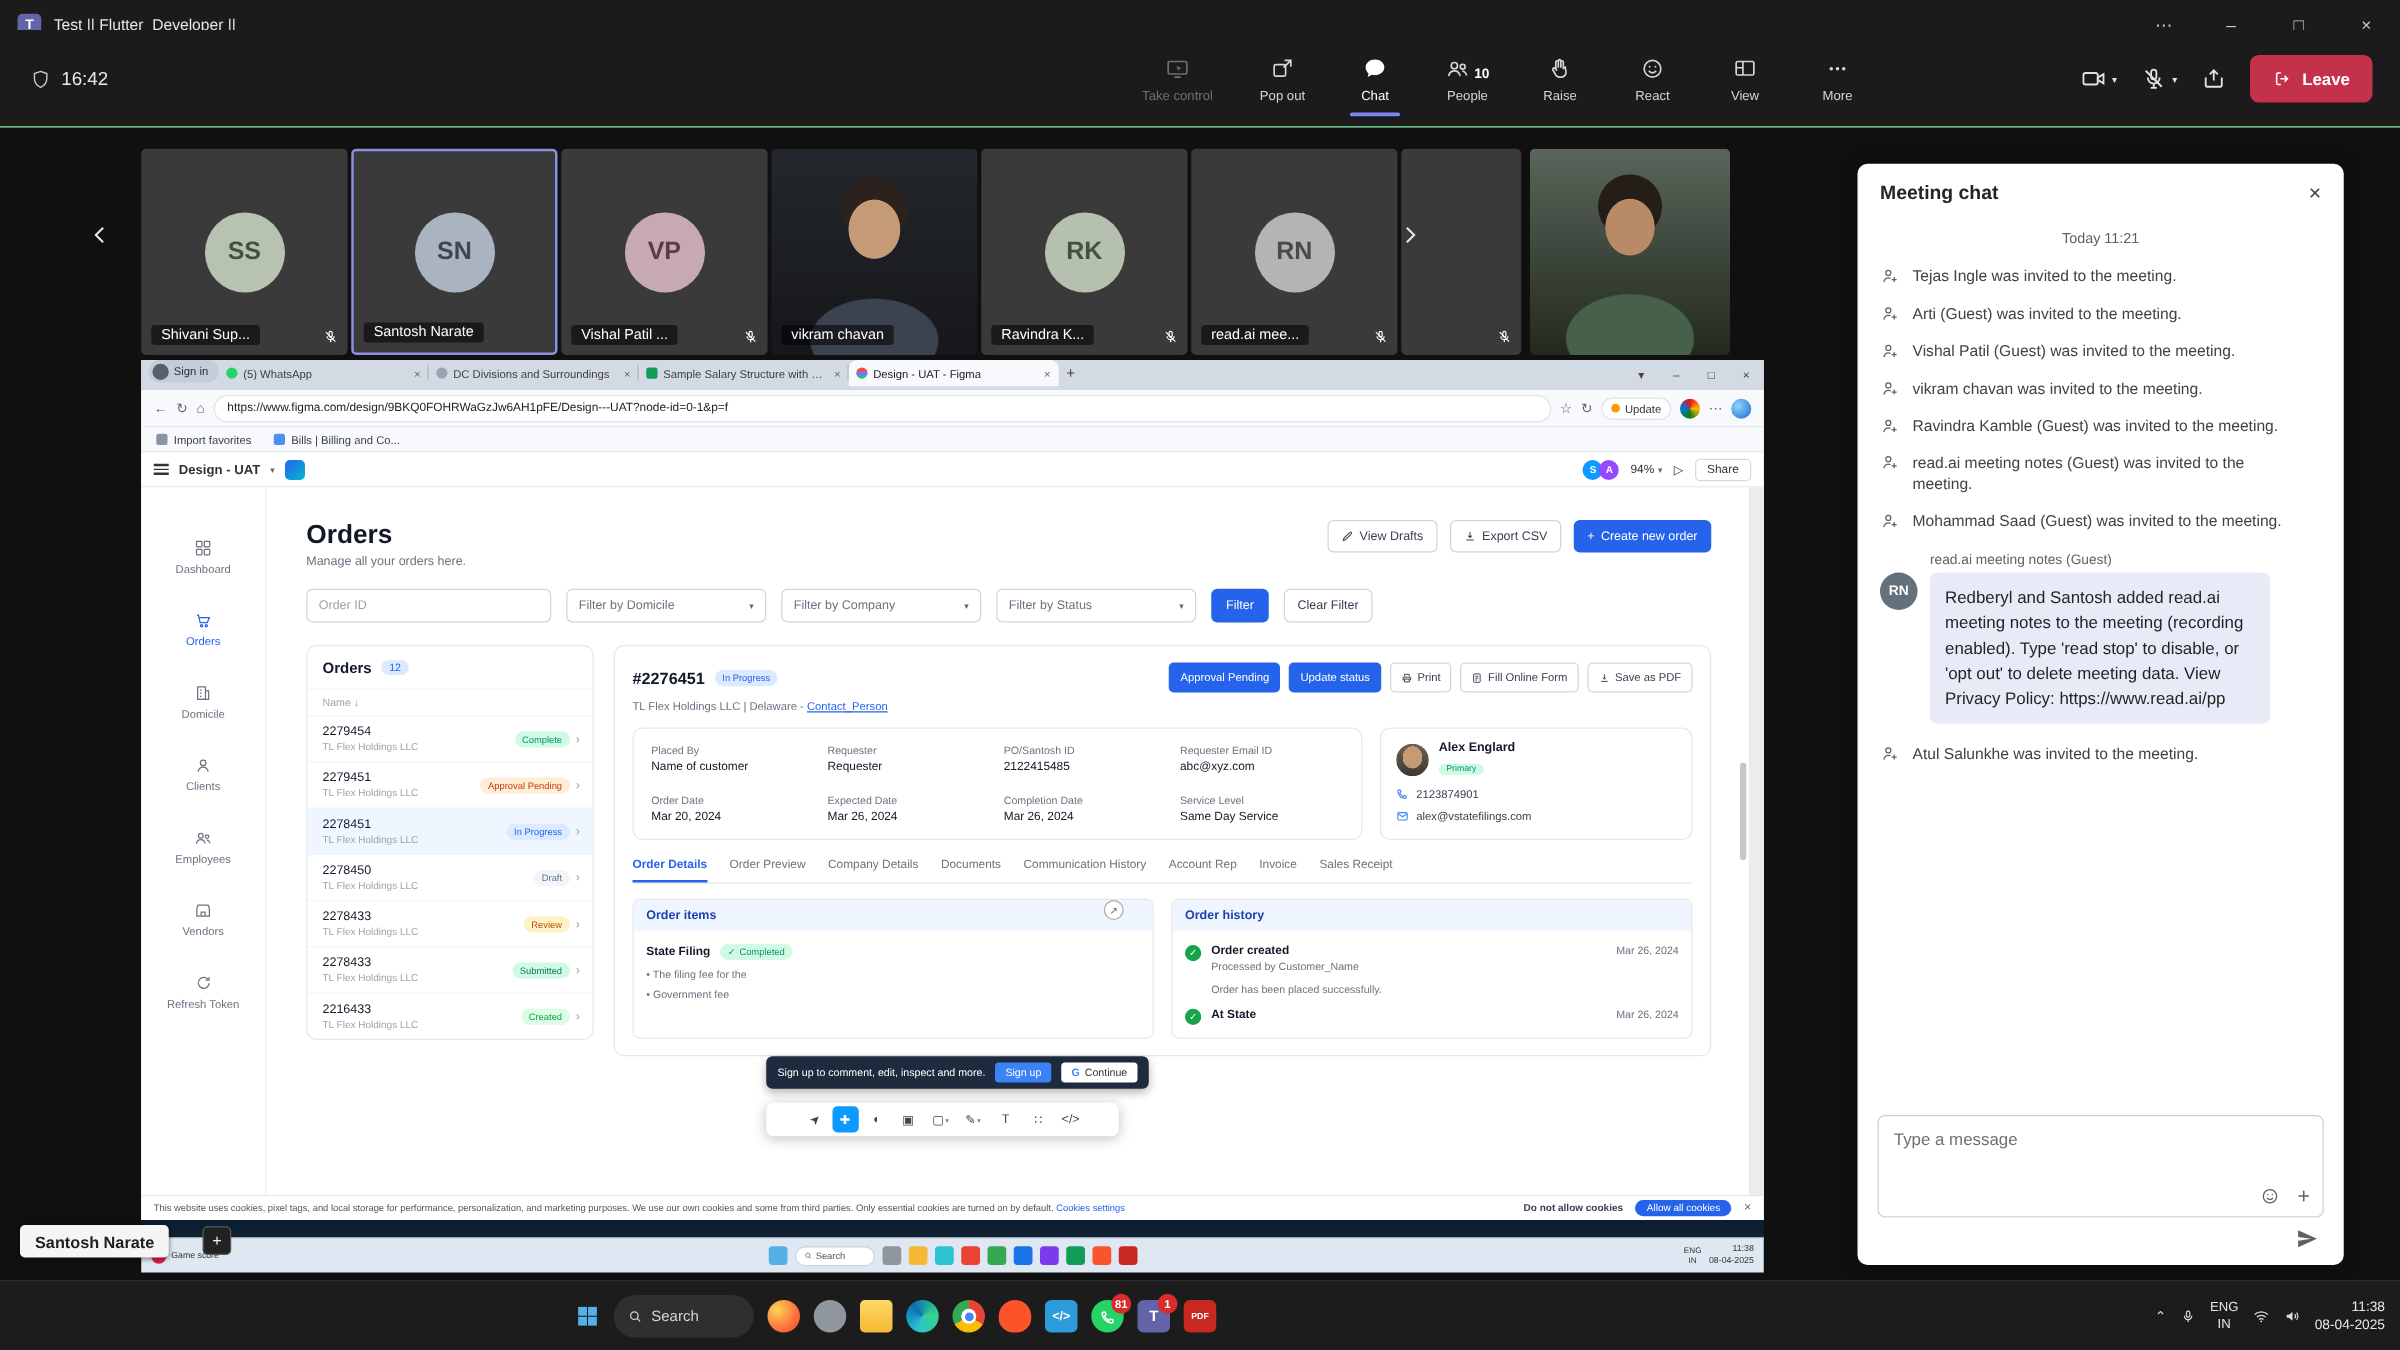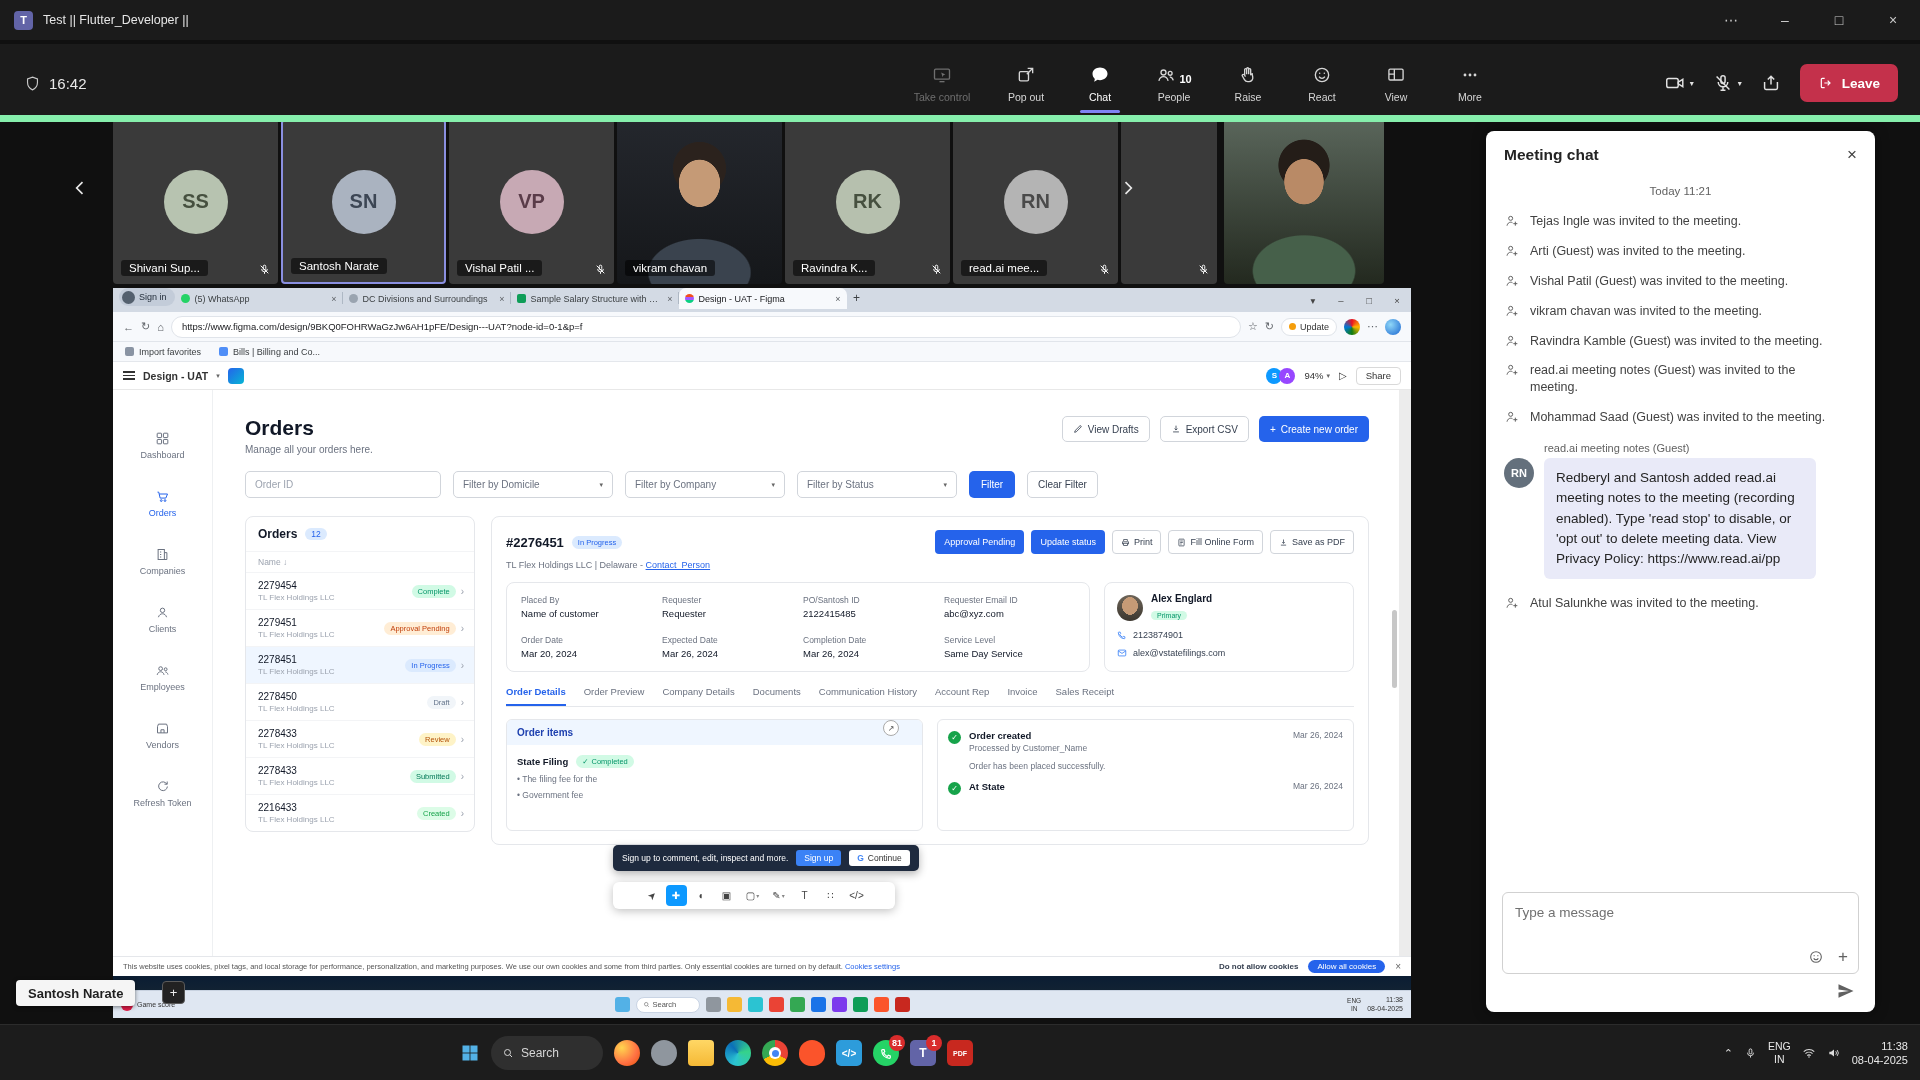--- a/index.html
+++ b/index.html
@@ -6,21 +6,21 @@
 html,body{width:1920px;height:1080px;overflow:hidden}
 body{background:#101010;font-family:"Liberation Sans",sans-serif;position:relative;color:#fff}
 svg{display:block}
 
 #titlebar{position:absolute;top:0;left:0;right:0;height:40px;background:#1b1b1b;display:flex;align-items:center;z-index:30}
 #teams-logo{width:19px;height:19px;border-radius:4px;background:#6264a7;margin:0 10px 0 14px;display:flex;align-items:center;justify-content:center;font-size:11px;font-weight:bold;color:#fff}
 #win-title{font-size:12.5px;color:#e6e6e6}
 #win-controls{margin-left:auto;display:flex;height:40px}
 .winbtn{width:54px;height:40px;display:flex;align-items:center;justify-content:center;color:#c9c9c9;font-size:14px}
 
-#meetbar{position:absolute;top:44px;left:0;right:0;height:78px;background:#1b1b1b;border-bottom:7px solid #86efac;z-index:30}
+#meetbar{position:absolute;top:24px;left:0;right:0;height:78px;background:#1b1b1b;border-bottom:1px solid #86efac;z-index:30}
 #mb-clock{position:absolute;left:24px;top:0;height:78px;display:flex;align-items:center;gap:8px;color:#e8e8e8;font-size:15px}
 #mb-center{position:absolute;left:898px;top:0;height:78px;display:flex;align-items:center;gap:6px}
 #mb-right{position:absolute;right:22px;top:0;height:78px;display:flex;align-items:center;gap:18px}
 .mb-item{width:68px;display:flex;flex-direction:column;align-items:center;gap:6px;color:#d6d6d6;font-size:10.5px;position:relative;cursor:default}
 .mb-item.wide{width:88px}
 .mb-item.disabled{color:#6f6f6f}
 .mb-item .ic{height:22px;display:flex;align-items:flex-end}
 .mb-item.active{color:#fff}
 .mb-item.active::after{content:"";position:absolute;bottom:-10px;width:40px;height:3px;border-radius:2px;background:#7f85f5}
 .mb-badge{font-size:11px;font-weight:bold;color:#fff;margin-left:3px;margin-top:-8px}
@@ -542,21 +542,21 @@
               <circle cx="10" cy="18.5" r="1.4"></circle>
               <circle cx="16" cy="18.5" r="1.4"></circle>
             </svg>
           <span>Orders</span>
         </div>
         <div class="nav-item">
           <svg width="15" height="15" viewBox="0 0 24 24" fill="none" stroke="currentColor" stroke-width="1.6">
               <rect x="5" y="4" width="10" height="16"></rect>
               <path d="M15 9h4v11H5M8 8h2M8 12h2M8 16h2"></path>
             </svg>
-          <span>Companies</span>
+          <span>Domicile</span>
         </div>
         <div class="nav-item">
           <svg width="15" height="15" viewBox="0 0 24 24" fill="none" stroke="currentColor" stroke-width="1.6">
               <circle cx="12" cy="8.5" r="3.5"></circle>
               <path d="M5.5 19.5c1-3.5 3.5-5.5 6.5-5.5s5.5 2 6.5 5.5"></path>
             </svg>
           <span>Clients</span>
         </div>
         <div class="nav-item">
           <svg width="15" height="15" viewBox="0 0 24 24" fill="none" stroke="currentColor" stroke-width="1.6">
@@ -824,20 +824,21 @@
                 <div class="cbox-b">
                   <div id="si-row">
                     <span id="si-name">State Filing</span>
                     <span class="gbadge">✓ <span>Completed</span></span>
                   </div>
                   <div class="bullet">• <span>The filing fee for the</span></div>
                   <div class="bullet">• <span>Government fee</span></div>
                 </div>
               </div>
               <div class="cbox">
+                <div class="cbox-h">Order history</div>
                 <div class="cbox-b">
                   <div class="ev">
                     <span class="ck">✓</span>
                     <div>
                         <div class="ev-t">Order created</div>
                         <div class="ev-s">Processed by Customer_Name</div>
                       </div>
                     <span class="ev-d">Mar 26, 2024</span>
                   </div>
                   <div class="ev-note">Order has been placed successfully.</div>

